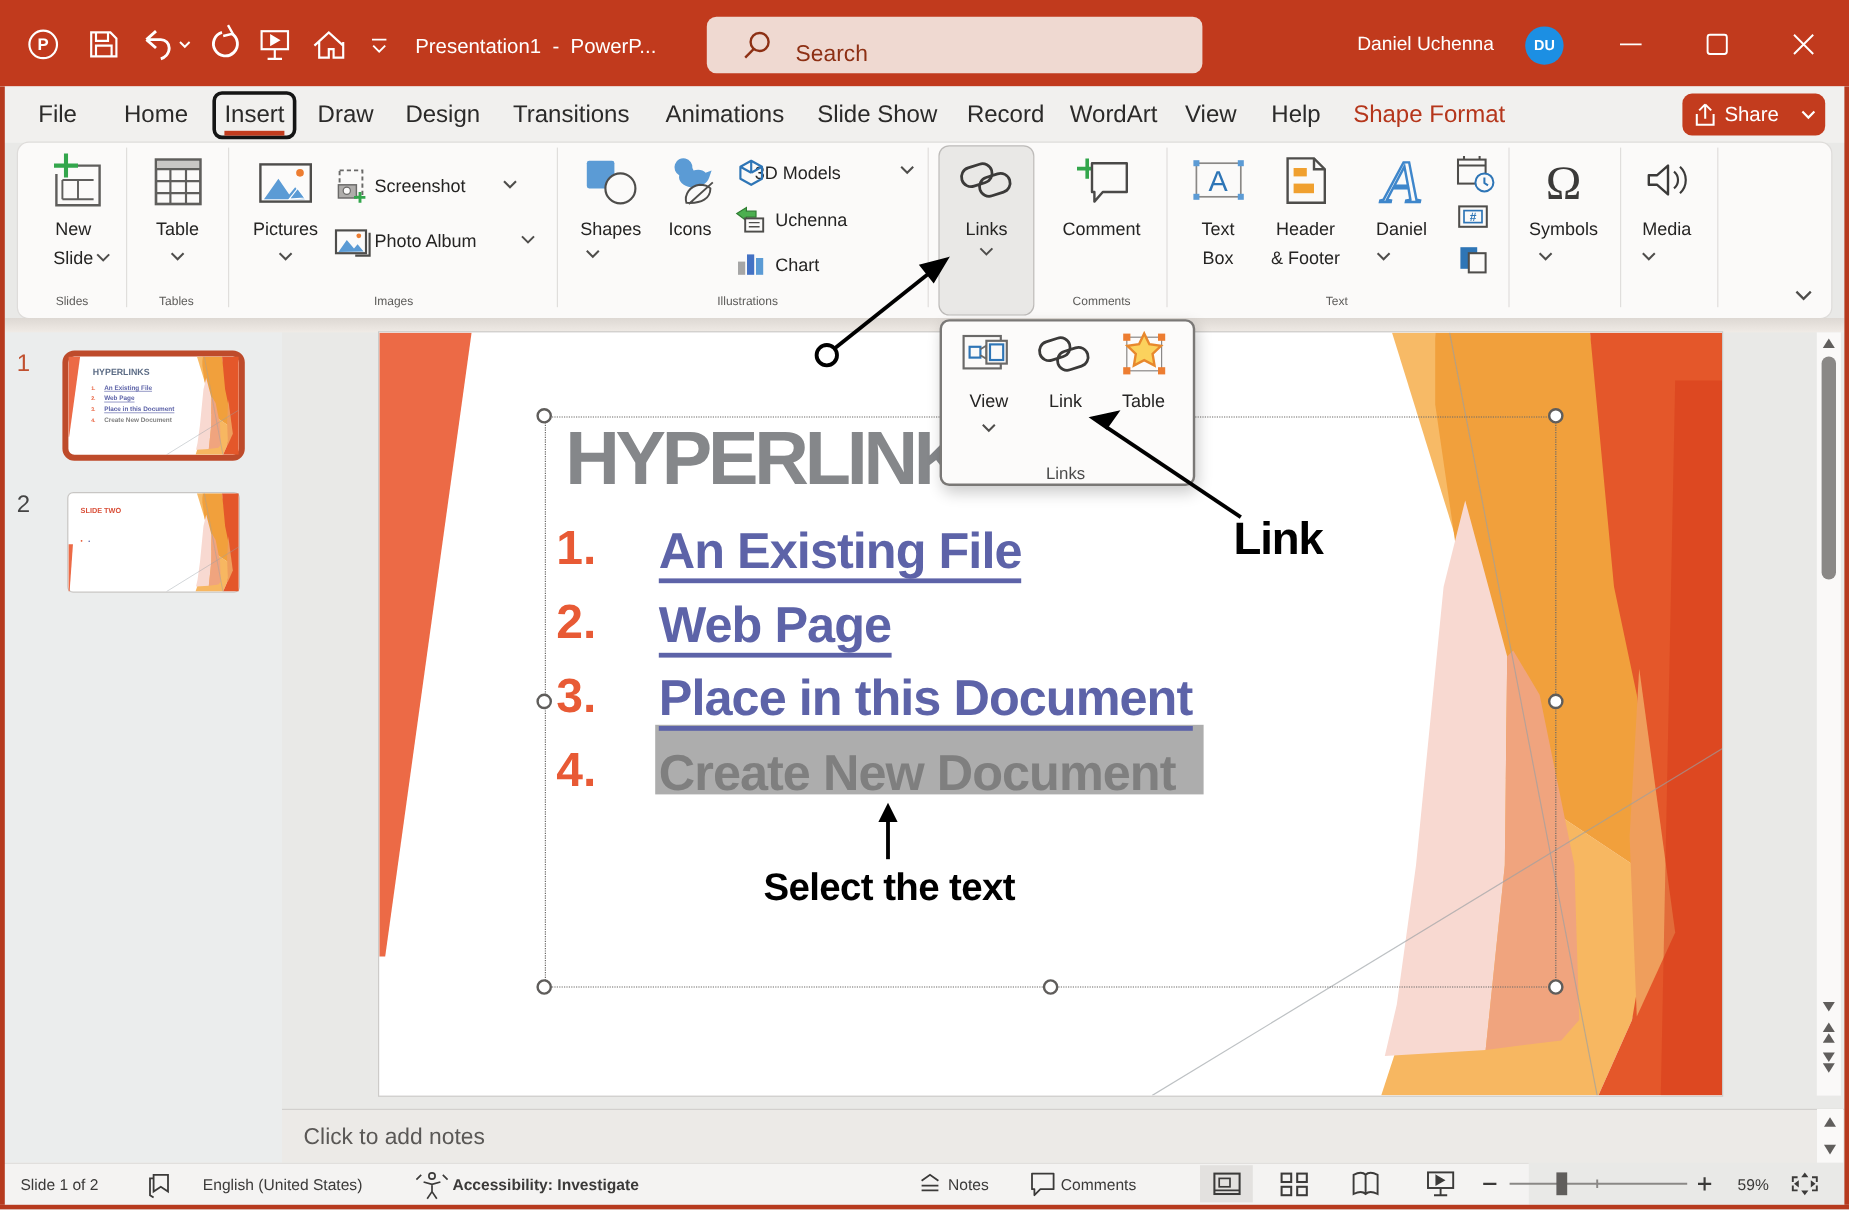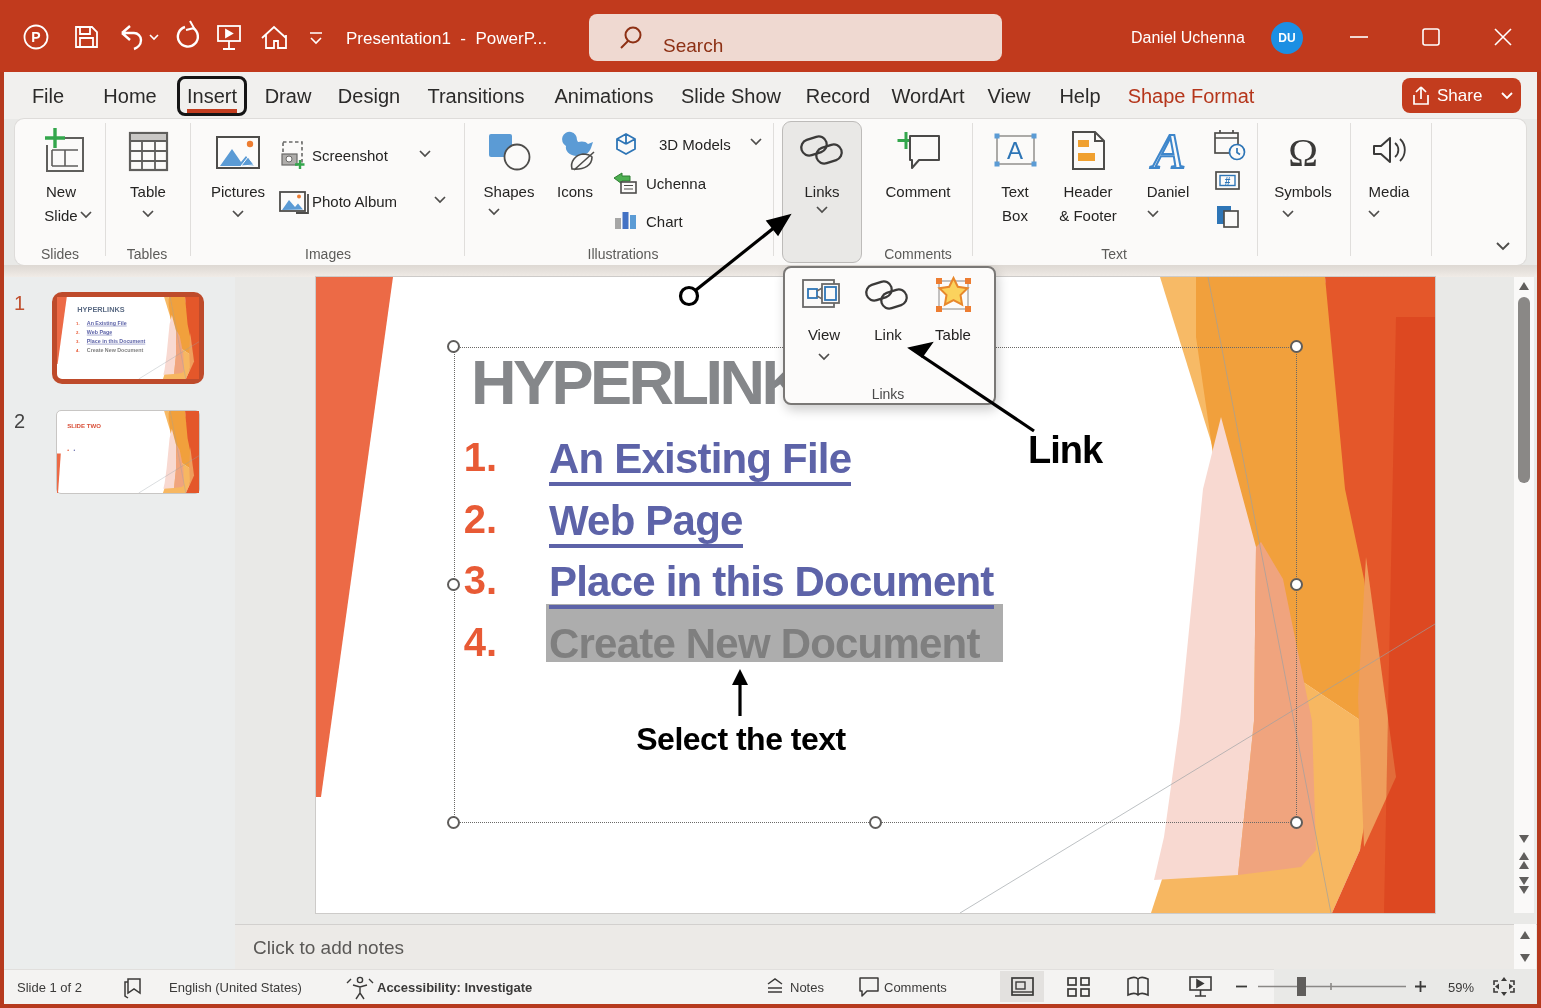--- a/index.html
+++ b/index.html
@@ -16,21 +16,21 @@
   
   #menubar { left:0; top:72px; width:1541px; height:47px; background:#F1F0EE; }
   .menuitem { position:absolute; top:13px; font-size:20px; color:#2b2a29; white-space:nowrap; transform:translateX(-50%); }
   #insertbox { left:177px; top:4px; width:70px; height:40px; border:3.5px solid #151515; border-radius:8px; }
   #insertul { left:187px; top:37px; width:50px; height:3.5px; background:#C23C1E; }
   #shapeformat { color:#B5361B; }
   #sharebtn { left:1402px; top:6px; width:119px; height:35px; background:#C33C1E; border-radius:8px; color:#fff; font-size:17px; }
   
   #ribbon { left:15px; top:119px; width:1511px; height:146px; background:#FBFAF9; border-radius:9px; box-shadow:0 0 0 1px #DEDCDA; }
   .rsep { position:absolute; top:4px; width:1px; height:133px; background:#E0DEDC; }
-  .rlabel { position:absolute; top:127px; transform:translateX(-50%); font-size:14px; color:#5C5B59; }
+  .rlabel { position:absolute; top:127px; transform:translateX(-50%); font-size:10px; color:#5C5B59; }
   .btnlabel { position:absolute; transform:translateX(-50%); font-size:15px; color:#252423; white-space:nowrap; }
   
   #linksbtn { left:782px; top:121px; width:80px; height:142px; background:#E9E8E6; border:1px solid #BDBBB9; border-radius:9px; }
   #dropdown { left:783px; top:266px; width:213px; height:139px; background:#FCFBFA; border:2px solid #7A7876; border-radius:8px; box-shadow:2px 5px 12px rgba(0,0,0,0.2); z-index:30; }
   
   #strip { left:4px; top:265px; width:1533px; height:12px; background:linear-gradient(#DDD8D3,#F0EBE6); }
   
   #leftpane { left:4px; top:277px; width:231px; height:692px; background:#EBEDED; }
   #thumb1 { left:52px; top:292px; width:152px; height:92px; background:#fff; border:5px solid #BE4B2B; border-radius:10px; z-index:2; }
   #thumb2 { left:56px; top:410px; width:144px; height:84px; background:#fff; border:1px solid #C8C6C4; border-radius:5px; z-index:2; }
@@ -158,21 +158,21 @@
   <div class="btnlabel" style="left:1000px;top:64px">Text</div>
   <div class="btnlabel" style="left:1000px;top:88px">Box</div>
   <div class="btnlabel" style="left:1073px;top:64px">Header</div>
   <div class="btnlabel" style="left:1073px;top:88px">&amp; Footer</div>
   <div class="btnlabel" style="left:1153px;top:64px">Daniel</div>
   <div class="btnlabel" style="left:1288px;top:64px">Symbols</div>
   <div class="btnlabel" style="left:1374px;top:64px">Media</div>
 
   <div class="btnlabel" style="left:297px;top:28px;transform:none">Screenshot</div>
   <div class="btnlabel" style="left:297px;top:74px;transform:none">Photo Album</div>
-  <div class="btnlabel" style="left:644px;top:17px;transform:none">3D Models</div>
+  <div class="btnlabel" style="left:614px;top:17px;transform:none">3D Models</div>
   <div class="btnlabel" style="left:631px;top:56px;transform:none">Uchenna</div>
   <div class="btnlabel" style="left:631px;top:94px;transform:none">Chart</div>
 </div>
 
 <div class="abs" id="linksbtn"></div>
 <div class="abs btnlabel" style="left:822px;top:183px;z-index:21">Links</div>
 
 <svg class="icon" id="ribicons" style="left:0;top:0;z-index:20" width="1541" height="280" viewBox="0 0 1541 280" fill="none">
 
   <g stroke="#5f5e5c" stroke-width="2">

